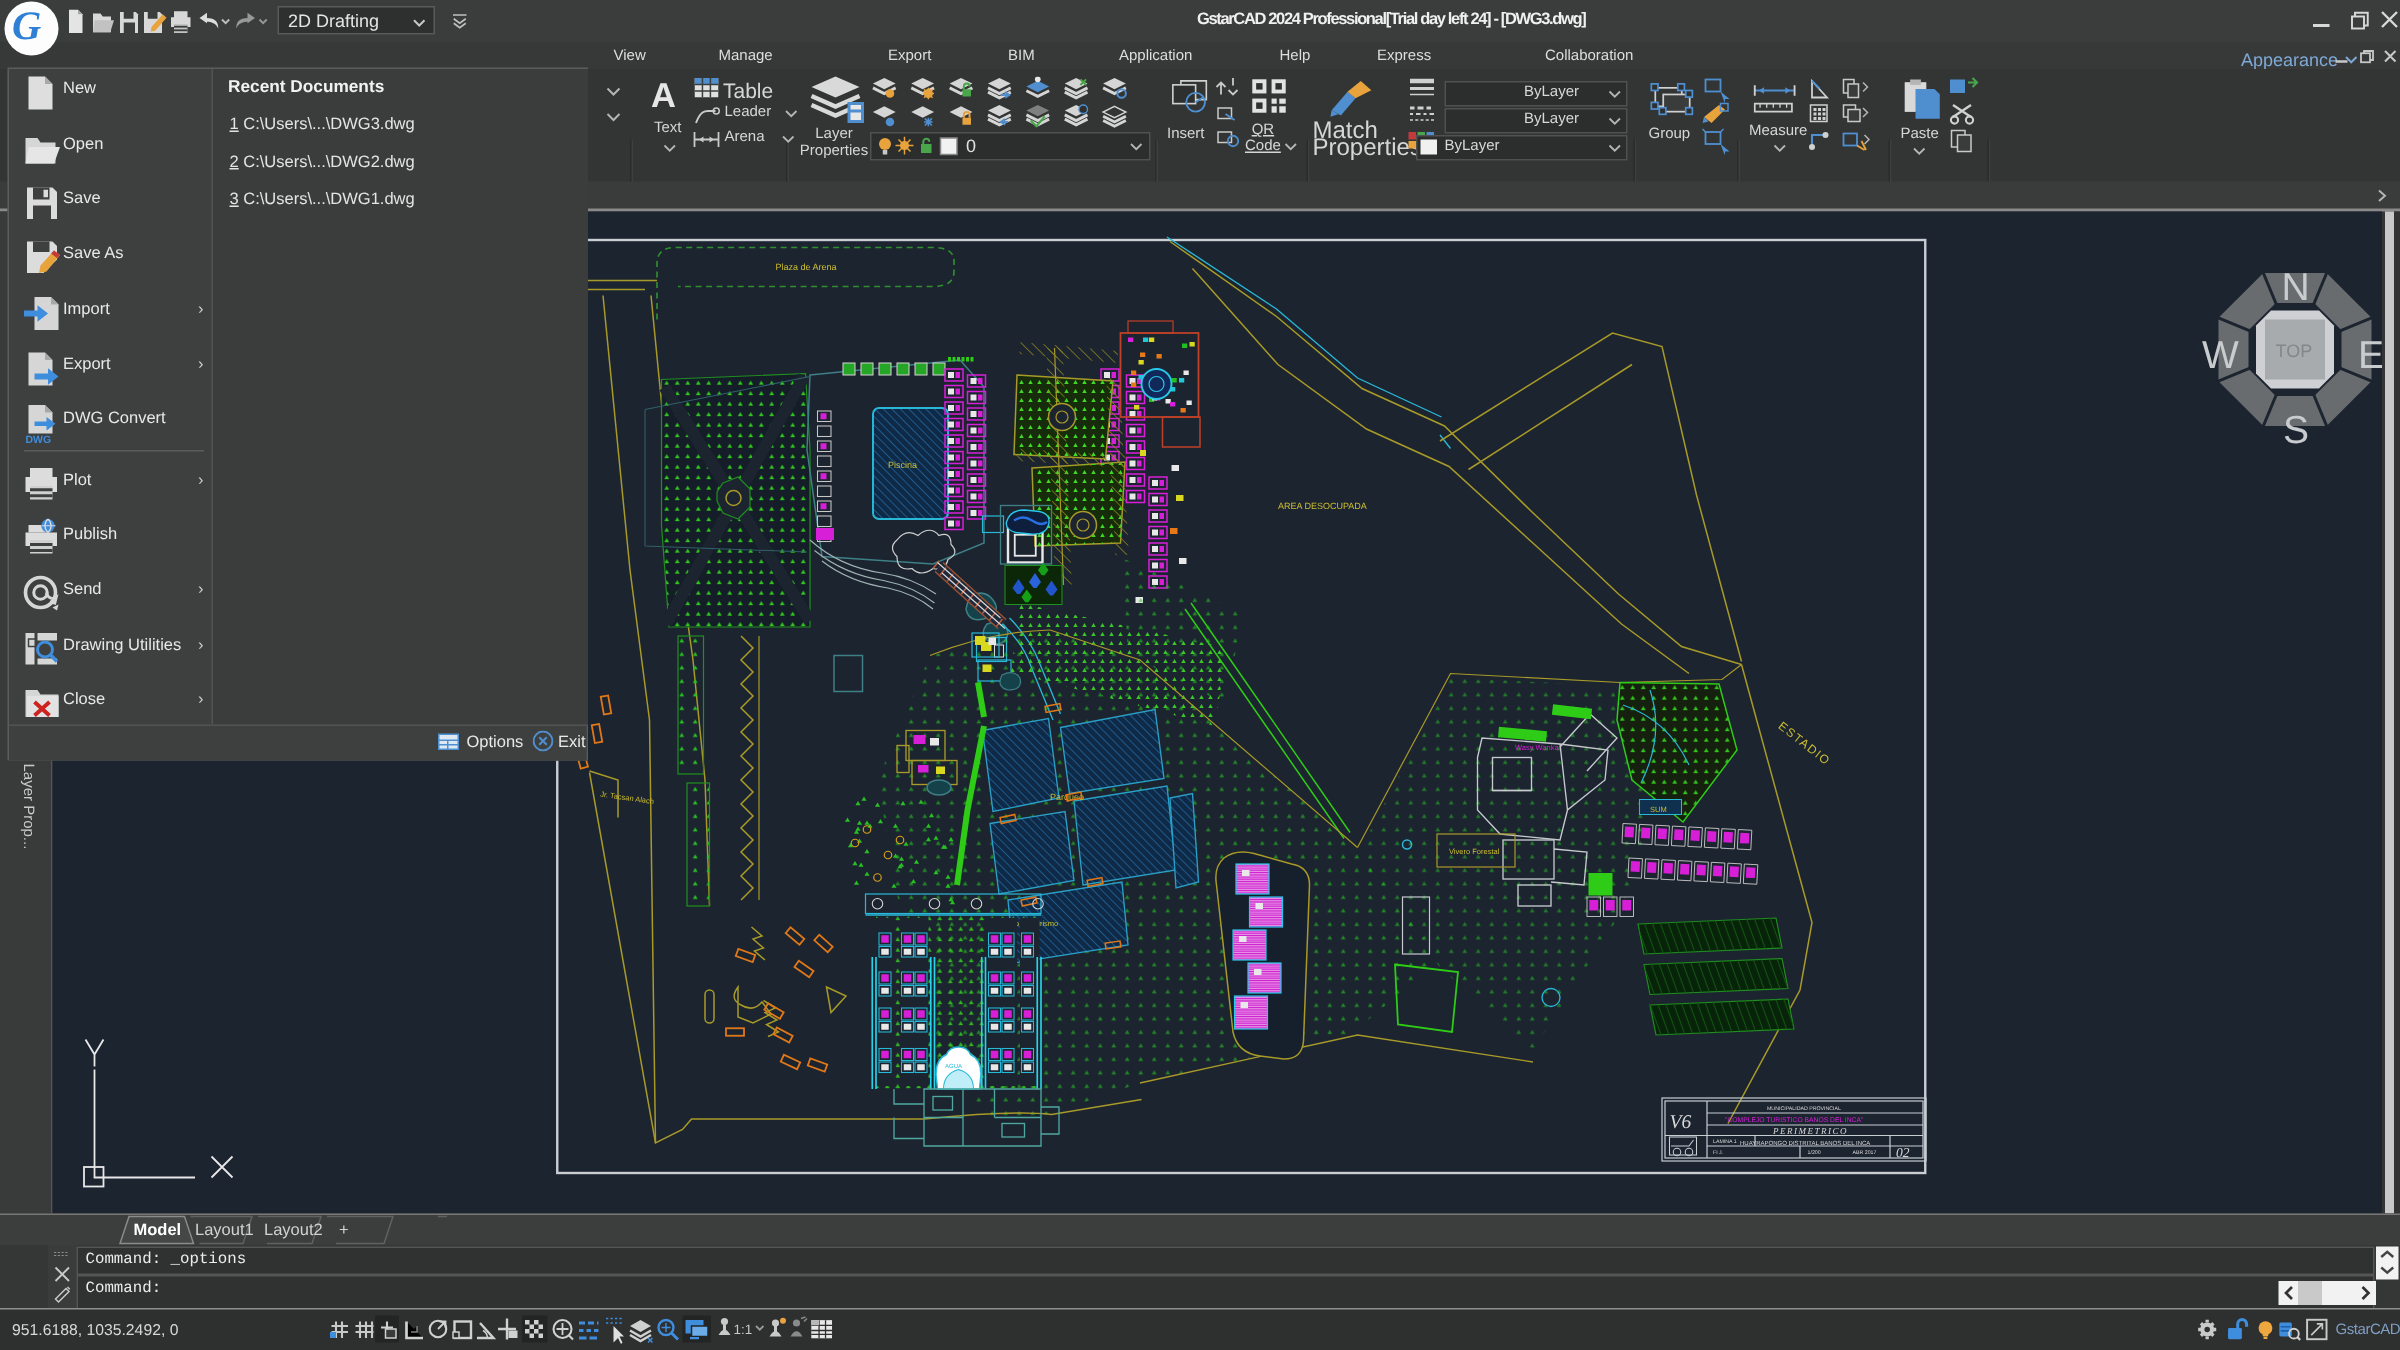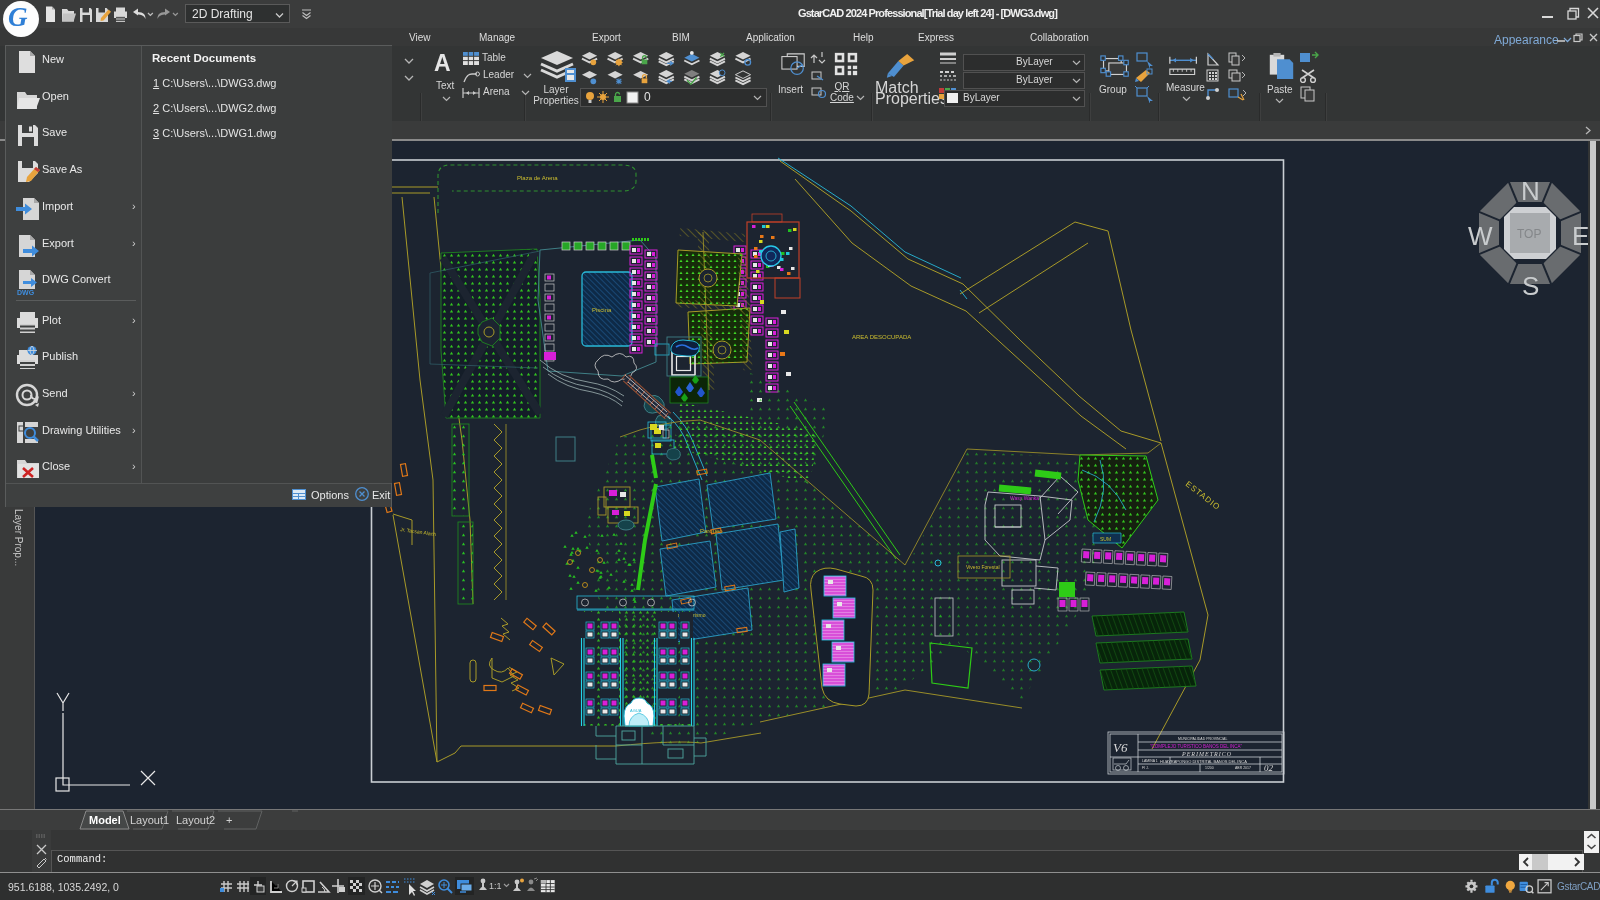--- a/index.html
+++ b/index.html
@@ -128,21 +128,21 @@
   <div class="abs" style="left:434px;top:4px;color:#e6e6e6;font-size:23px;font-weight:bold;">A</div>
   <div class="abs" style="left:436px;top:34px;color:#d6d6d6;font-size:10px;">Text</div>
   <svg class="abs" style="left:442px;top:50px;" width="10" height="6">
       <path d="M1 1 l3.5 3.5 L8 1" stroke="#b5b5b5" stroke-width="1.2" fill="none"></path>
     </svg>
   <svg class="abs" style="left:463px;top:6px;" width="16" height="13" viewBox="0 0 16 13">
       <rect x="0" y="0" width="16" height="13" fill="#e0e0e0"></rect>
       <rect x="0" y="0" width="16" height="4" fill="#4f8fd0"></rect>
       <path d="M5.3 0 V13 M10.6 0 V13 M0 4.3 H16 M0 8.6 H16" stroke="#3b3c3c" stroke-width="1"></path>
     </svg>
-  <div class="abs" style="left:482px;top:6px;color:#d6d6d6;font-size:10px;">Table</div>
+  <div class="abs" style="left:482px;top:6px;color:#d6d6d6;font-size:14px;">Table</div>
   <svg class="abs" style="left:463px;top:24px;" width="17" height="13">
       <path d="M1 12 C4 4 7 4 9 4 L14 4" stroke="#c9c9c9" stroke-width="1.3" fill="none"></path>
       <circle cx="14.5" cy="4" r="2" fill="none" stroke="#c9c9c9"></circle>
     </svg>
   <div class="abs" style="left:483px;top:23px;color:#d6d6d6;font-size:10px;">Leader</div>
   <svg class="abs" style="left:523px;top:27px;" width="10" height="6">
       <path d="M1 1 l3.5 3.5 L8 1" stroke="#b5b5b5" stroke-width="1.2" fill="none"></path>
     </svg>
   <svg class="abs" style="left:462px;top:41px;" width="18" height="12">
       <path d="M1 1 V11 M17 1 V11 M1 6 H17" stroke="#c9c9c9" stroke-width="1.2" fill="none"></path>
@@ -1153,20 +1153,23 @@
 </div>
 
 <div id="cmdarea">
   <div class="abs" style="left:32px;top:0;width:19px;height:42px;background:#3a3b3b;">
     <svg class="abs" style="left:3px;top:3px;" width="14" height="36">
       <path d="M1 2 h10 M1 4 h10" stroke="#8a8a8a" stroke-width="0.8" stroke-dasharray="1.5 1"></path>
       <path d="M2 12 l9 9 M11 12 l-9 9" stroke="#c9c9c9" stroke-width="1.3"></path>
       <path d="M2 33 l7 -7 l2 2 l-7 7 z M10 25 l1.5 1.5" stroke="#c9c9c9" fill="none"></path>
     </svg>
   </div>
+  <div class="abs" style="left:51px;top:1px;width:1532px;height:19px;background:#303131;border:1px solid #555;border-width:1px 1px 1px 1px;box-sizing:border-box;">
+    <div class="abs mono" style="left:5px;top:2px;color:#ededed;font-size:10.5px;">Command: _options</div>
+  </div>
   <div class="abs" style="left:51px;top:20px;width:1532px;height:32px;background:#303131;border:1px solid #555;box-sizing:border-box;">
     <div class="abs mono" style="left:5px;top:2px;color:#ededed;font-size:10.5px;">Command:</div>
   </div>
   <div class="abs" style="left:1584px;top:1px;width:15px;height:22px;background:#f2f2f2;">
     <svg class="abs" style="left:2px;top:2px;" width="11" height="18">
         <path d="M1.5 5 l4 -3.5 l4 3.5" stroke="#444" stroke-width="1.6" fill="none"></path>
         <path d="M1.5 12 l4 3.5 l4 -3.5" stroke="#444" stroke-width="1.6" fill="none"></path>
       </svg>
   </div>
   <div class="abs" style="left:1519px;top:24px;width:65px;height:16px;background:#f2f2f2;">

